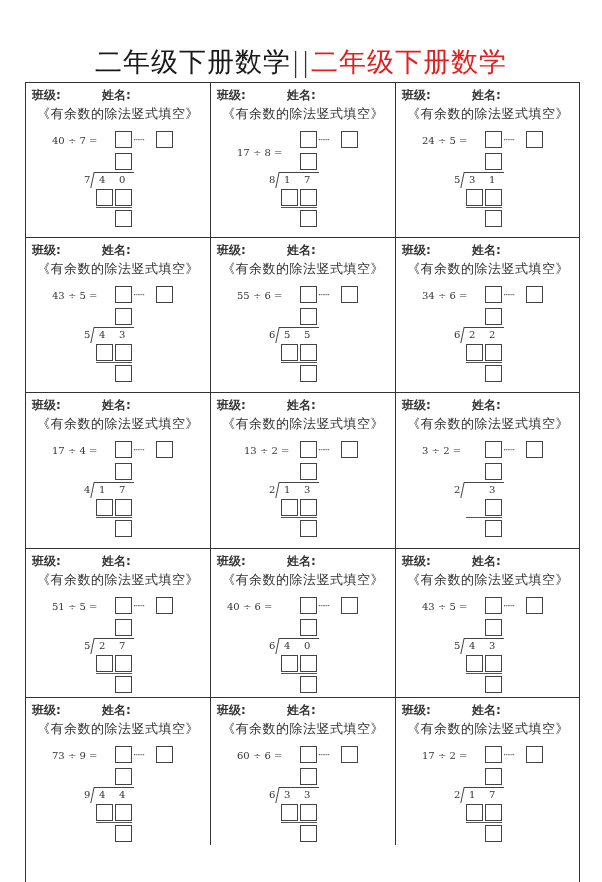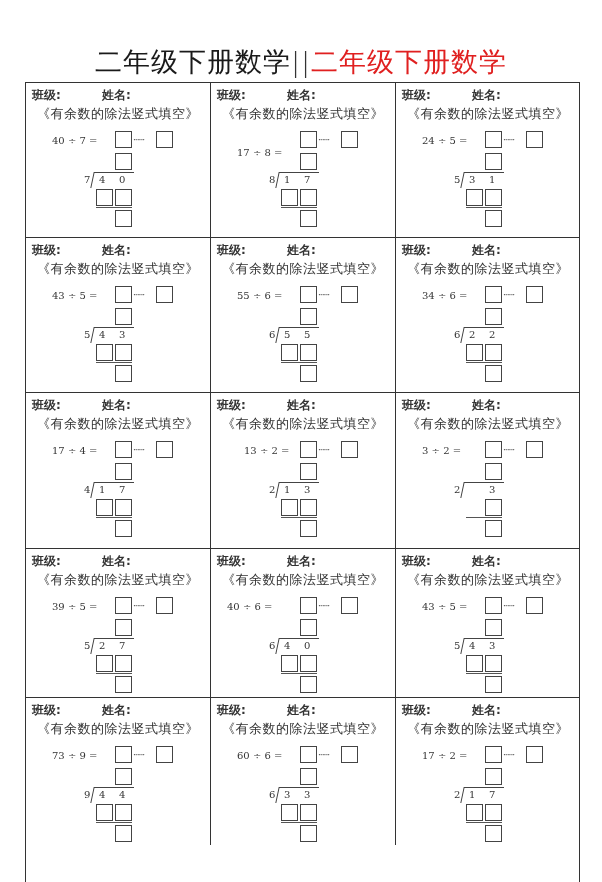--- a/index.html
+++ b/index.html
@@ -270,21 +270,21 @@
     <div class="uline" style="left: 70px; top: 124px; width: 36px;"></div>
     <div class="box" style="left: 89px; top: 127px;"></div>
   </div>
     <div class="cell" style="left: 0px; top: 466px; width: 185px; height: 149px;">
     <div class="hdr">
       <span>班级:</span>
       <span class="name">姓名:</span>
     </div>
     <div class="subtitle">《有余数的除法竖式填空》</div>
     <div class="eq" style="left: 26px; top: 52px;">
-      <span>39</span>
+      <span>51</span>
       <span>÷</span>
       <span>5</span>
       <span>=</span>
     </div>
     <div class="box" style="left: 89px; top: 48px;"></div>
     <div class="dots" style="left: 107px; top: 52px;">······</div>
     <div class="box" style="left: 130px; top: 48px;"></div>
     <div class="box" style="left: 89px; top: 70px;"></div>
     <div class="vinc" style="left: 68px; top: 89px; width: 40px;"></div>
     <div class="divisor" style="left: 58px; top: 91px;">5</div>

